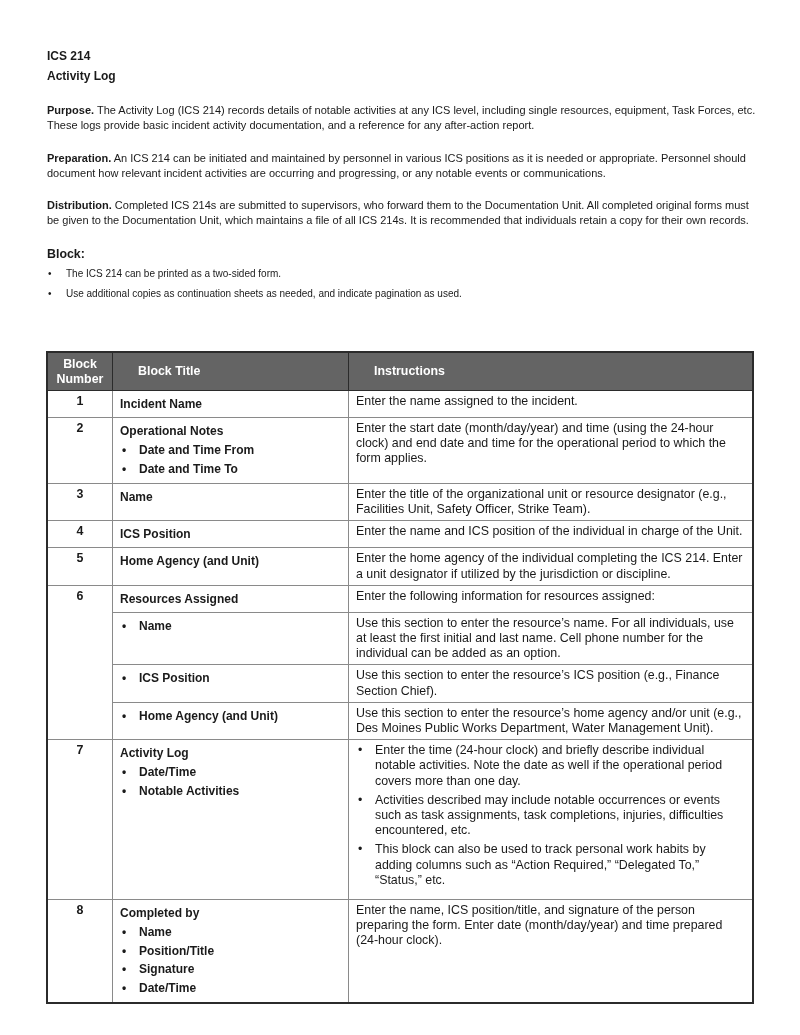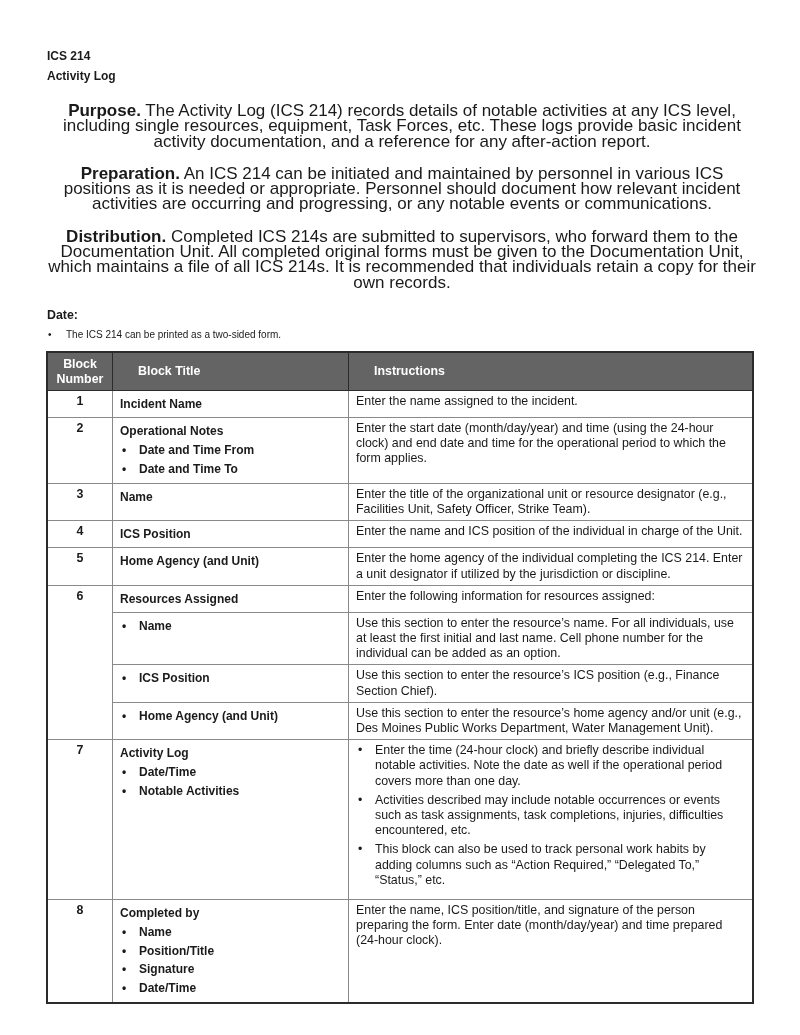--- a/index.html
+++ b/index.html
@@ -2,21 +2,21 @@
 <html><head>
 <meta charset="utf-8">
 <style>
   html, body { margin: 0; padding: 0; background: #ffffff; }
   body {
     width: 800px; height: 1035px; position: relative; overflow: hidden;
     font-family: "Liberation Sans", sans-serif; color: #1a1a1a;
   }
   .page { position: absolute; left: 47px; top: 46px; width: 710px; }
   .title { font-weight: bold; font-size: 12px; line-height: 20px; margin: 0; }
-  .para { font-size: 17px; line-height: 15.3px; margin: 17px 0 0 0; text-align: center; }
+  .para { font-size: 11px; line-height: 15.3px; margin: 17px 0 0 0; }
   .para b { font-weight: bold; }
   .notes-head { font-weight: bold; font-size: 12.4px; margin: 18px 0 0 0; line-height: 15px; }
   ul.notes { list-style: none; margin: 4px 0 0 0; padding: 0; font-size: 10px; }
   ul.notes li { position: relative; padding-left: 19px; line-height: 15px; margin-bottom: 5.5px; }
   ul.notes li::before { content: "\2022"; position: absolute; left: 1px; top: 0; }
 
   table.blocks {
     position: absolute; left: 46px; top: 351px; width: 708px;
     border-collapse: collapse; border: 2px solid #2b2b2b;
     font-size: 12.4px; line-height: 15.2px;
@@ -47,23 +47,24 @@
 <div class="page">
   <h1 class="title">ICS 214</h1>
   <h1 class="title">Activity Log</h1>
 
   <p class="para"><b>Purpose.</b><span> The Activity Log (ICS 214) records details of notable activities at any ICS level, including single resources, equipment, Task Forces, etc.  These logs provide basic incident activity documentation, and a reference for any after-action report.</span></p>
 
   <p class="para"><b>Preparation.</b><span> An ICS 214 can be initiated and maintained by personnel in various ICS positions as it is needed or appropriate.  Personnel should document how relevant incident activities are occurring and progressing, or any notable events or communications.</span></p>
 
   <p class="para"><b>Distribution.</b><span> Completed ICS 214s are submitted to supervisors, who forward them to the Documentation Unit.  All completed original forms must be given to the Documentation Unit, which maintains a file of all ICS 214s.  It is recommended that individuals retain a copy for their own records.</span></p>
 
-  <p class="notes-head">Date:</p>
+  <p class="notes-head">Block:</p>
   <ul class="notes">
     <li>The ICS 214 can be printed as a two-sided form.</li>
+    <li>Use additional copies as continuation sheets as needed, and indicate pagination as used.</li>
   </ul>
 </div>
 
 <table class="blocks">
   <thead>
     <tr>
       <th class="num" style="width:60px">Block Number</th>
       <th style="width:185px">Block Title</th>
       <th>Instructions</th>
     </tr>

